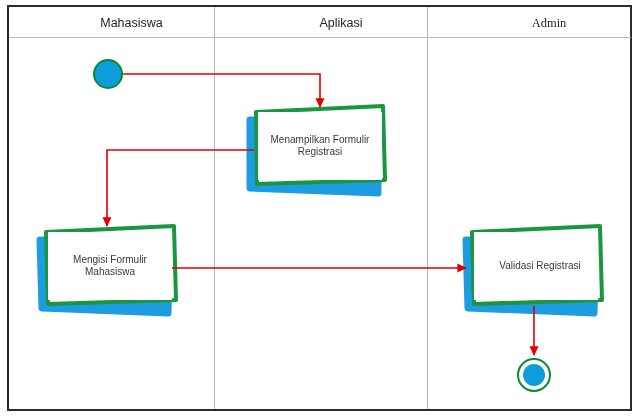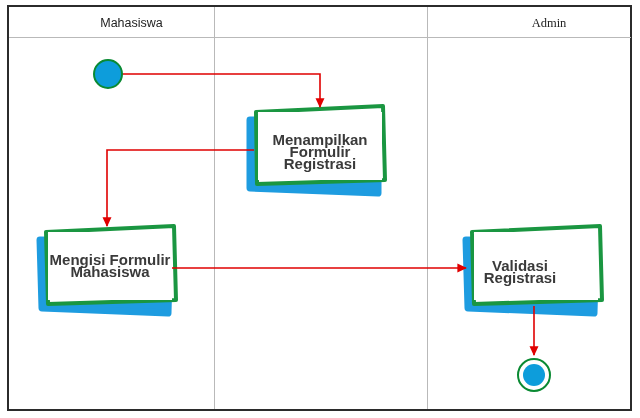--- a/index.html
+++ b/index.html
@@ -56,39 +56,39 @@
   #canvas {
     position: absolute;
     left: 0;
     top: 0;
     width: 640px;
     height: 418px;
   }
   .node-label {
     position: absolute;
     text-align: center;
-    font-size: 15px;
+    font-size: 10px;
     line-height: 12px;
     color: #3a3a3a;
     white-space: pre-line;
     pointer-events: none;
-    font-weight: bold;
   }
 </style>
 </head>
 <body>
 
 <div id="screen">
   <div id="frame"></div>
 
   <div class="header-rule" style="left:9px; right:9px; top:37px;"></div>
   <div class="lane-divider" style="left:214px; top:7px; height:402px;"></div>
   <div class="lane-divider" style="left:427px; top:7px; height:402px;"></div>
 
   <div class="lane-header" style="left:9px; width:205px; top:7px;">Mahasiswa</div>
+  <div class="lane-header" style="left:215px; width:212px; top:7px;">Aplikasi</div>
   <div class="lane-header" style="left:428px; width:202px; top:7px;font-family:Liberation Serif, serif;">Admin</div>
 
   <svg id="canvas" viewBox="0 0 640 418">
     <defs>
       <marker id="arrowhead" markerWidth="7" markerHeight="7" refX="5.4" refY="3" orient="auto" markerUnits="strokeWidth">
         <path d="M0,0.2 L6,3 L0,5.8 z" fill="#e00000"></path>
       </marker>
     </defs>
 
     <g>
@@ -119,14 +119,14 @@
     <g>
       <circle cx="534" cy="375" r="16" fill="#ffffff" stroke="#0a8a33" stroke-width="2"></circle>
       <circle cx="534" cy="375" r="11" fill="#0d9ddb" stroke="none"></circle>
     </g>
   </svg>
 
   <div class="node-label" style="left:258px; top:134px; width:124px;">Menampilkan Formulir
 Registrasi</div>
   <div class="node-label" style="left:48px; top:254px; width:124px;">Mengisi Formulir
 Mahasiswa</div>
-  <div class="node-label" style="left:458px; top:260px; width:124px;">Validasi Registrasi</div>
+  <div class="node-label" style="left:478px; top:260px; width:124px;">Validasi Registrasi</div>
 </div>
 
 </body></html>

